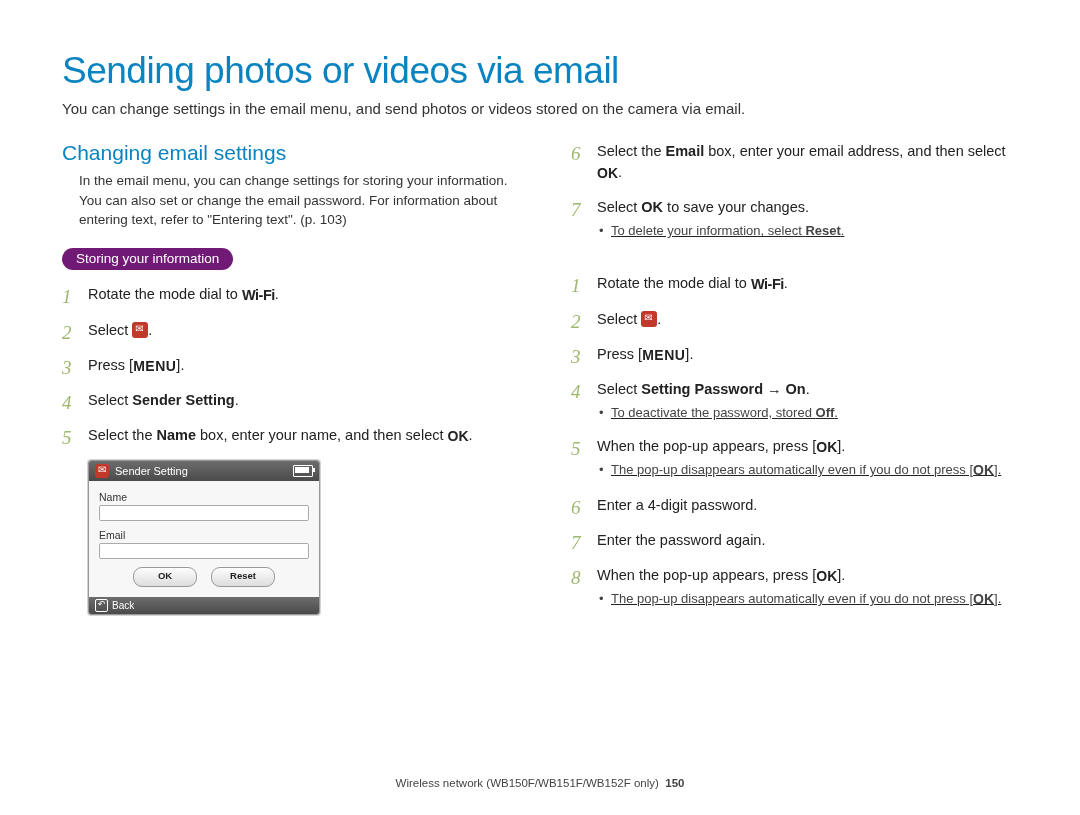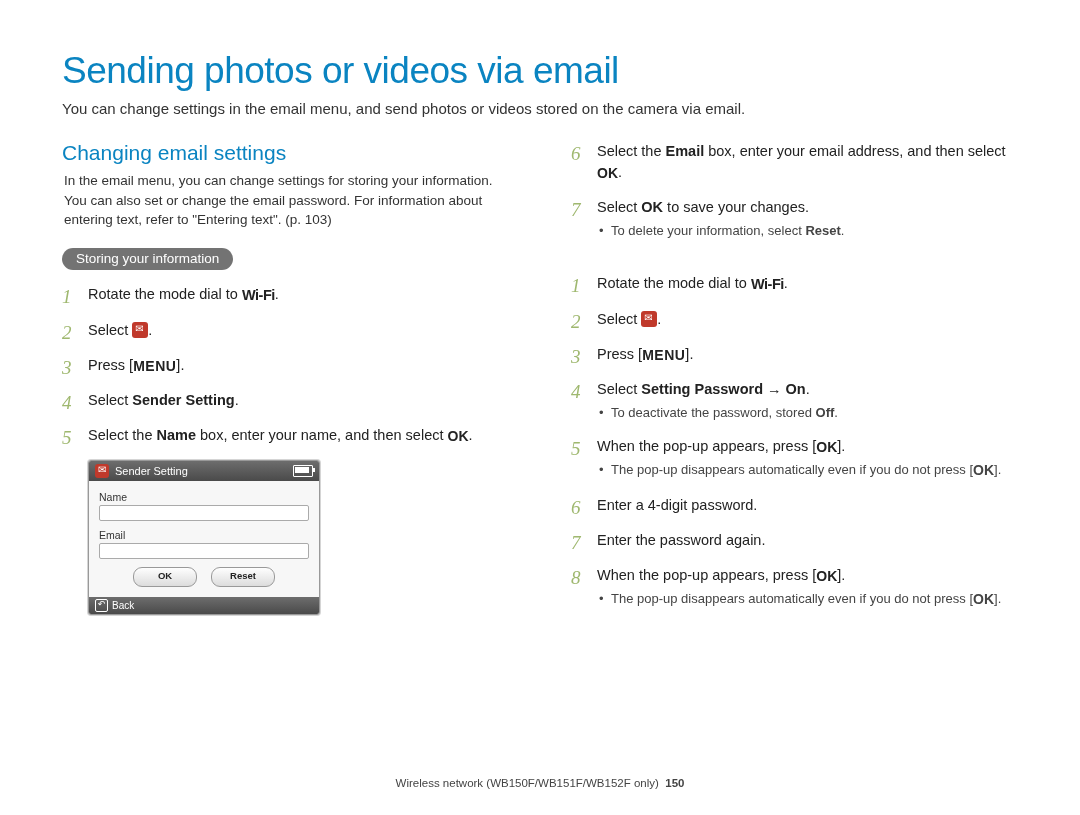--- a/index.html
+++ b/index.html
@@ -36,25 +36,25 @@
   .section-title {
     font-size: 21px;
     color: #0a84c1;
     font-weight: 400;
     margin: 0 0 6px 0;
   }
   .section-desc {
     font-size: 13.5px;
     line-height: 1.45;
     color: #333;
-    margin: 0 0 18px 2px;
+    margin: 0 0 18px 17px;
   }
   .pill {
     display: inline-block;
-    background: #737373;
+    background: #701a75;
     color: #fff;
     border-radius: 11px;
     padding: 3px 14px 4px 14px;
     font-size: 13.5px;
     margin-bottom: 14px;
   }
   ol.steps {
     list-style: none;
     padding: 0;
     margin: 0;
@@ -76,20 +76,21 @@
     font-style: italic;
     font-family: Georgia, 'Times New Roman', serif;
     font-size: 19px;
     color: #9fb86f;
     font-weight: 400;
   }
   .bullet-sub {
     list-style: none;
     padding: 0;
     margin: 4px 0 0 0;
+    text-decoration: underline;
   }
   .bullet-sub li {
     font-size: 13px;
     color: #444;
     padding-left: 14px;
     position: relative;
     line-height: 1.4;
     margin-bottom: 3px;
   }
   .bullet-sub li::before {

